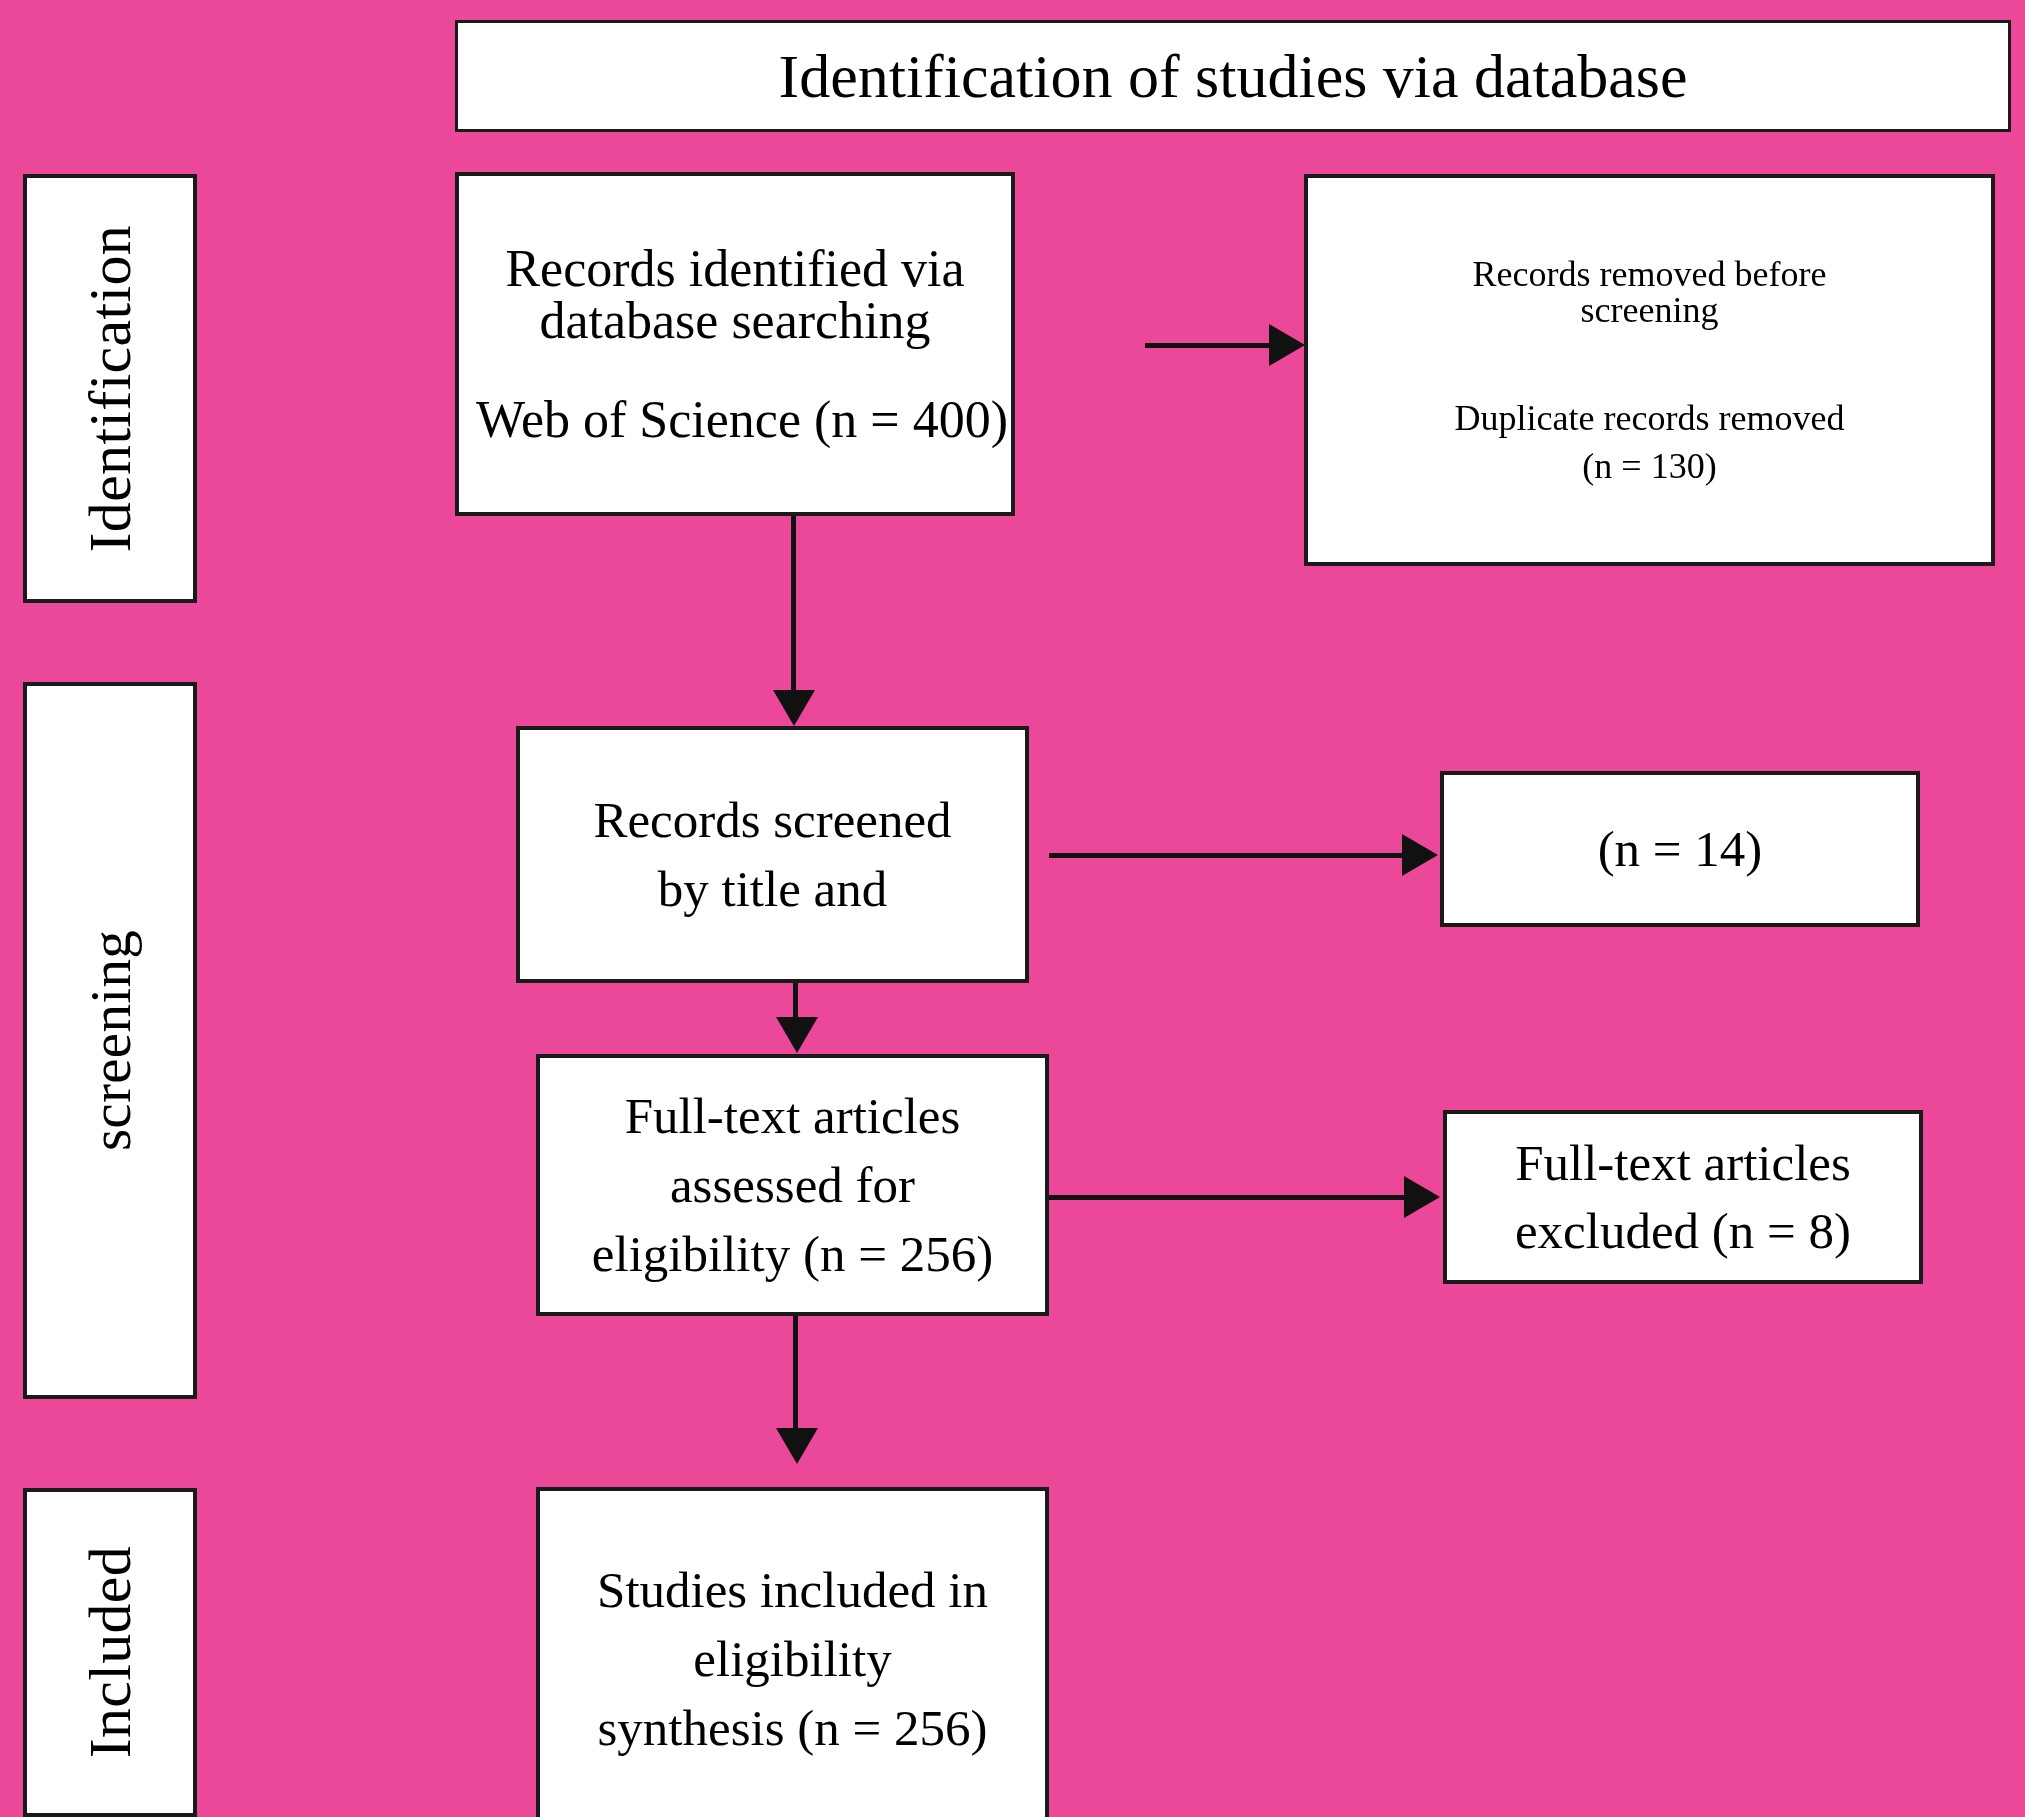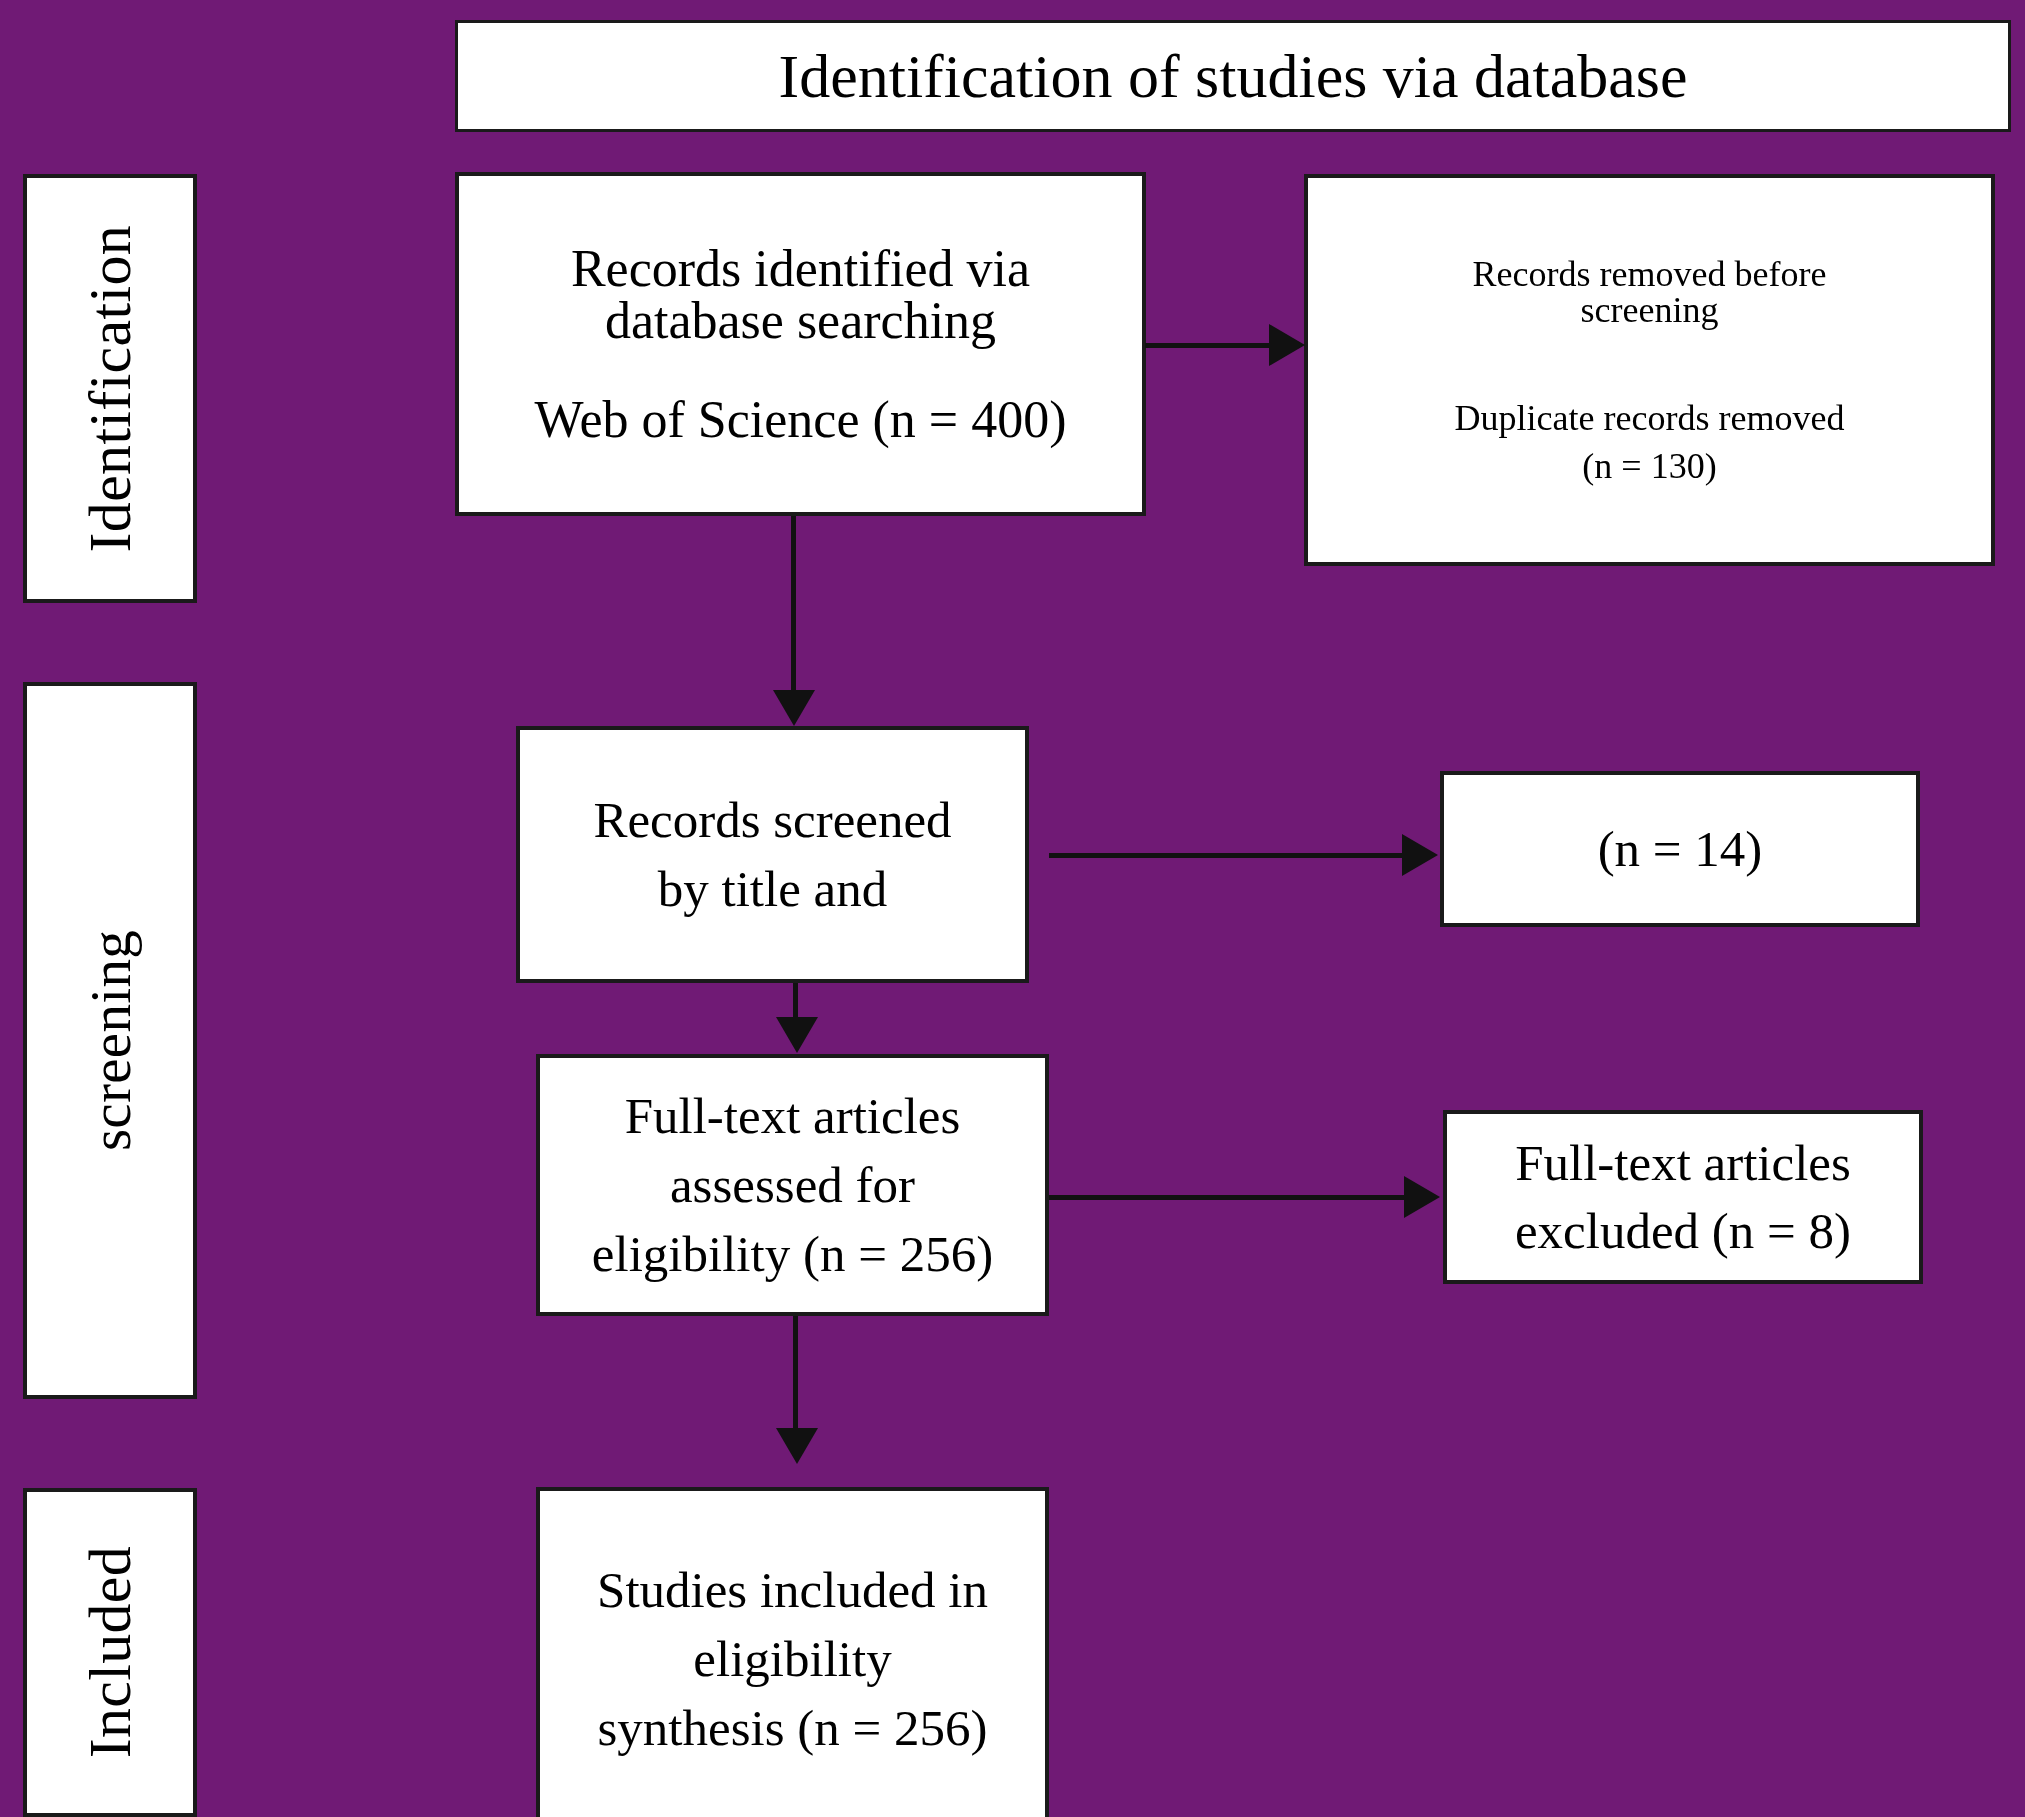--- a/index.html
+++ b/index.html
@@ -8,21 +8,21 @@
     background: #ffffff;
   }
   body {
     font-family: "Liberation Serif", "DejaVu Serif", serif;
     color: #000000;
   }
   #page {
     position: relative;
     width: 2025px;
     height: 1817px;
-    background: #701a75;
+    background: #ec4899;
     overflow: hidden;
   }
 
   
   .box {
     position: absolute;
     box-sizing: border-box;
     background: #ffffff;
     border: 4.5px solid #1a1a1a;
     display: flex;
@@ -76,21 +76,21 @@
   }
 
   
   #stage-identification { left: 23px;  top: 174px;  width: 174px; height: 429px; }
   #stage-screening      { left: 23px;  top: 682px; width: 174px; height: 717px; }
   #stage-included       { left: 23px;  top: 1488px; width: 174px; height: 329px; }
   #stage-screening .stage-label { font-size: 57px; }
 
   
   #box-identified {
-    left: 455px; top: 172px; width: 691px; height: 344px;
+    left: 455px; top: 172px; width: 560px; height: 344px;
     font-size: 52px; line-height: 1.0;
   }
   #box-identified .ln { margin: 0; }
   #box-identified .ln.gap { margin-top: 47px; }
 
   #box-removed {
     left: 1304px; top: 174px; width: 691px; height: 392px;
     font-size: 36px; line-height: 1.0;
   }
   #box-removed .ln.gap { margin-top: 72px; }

